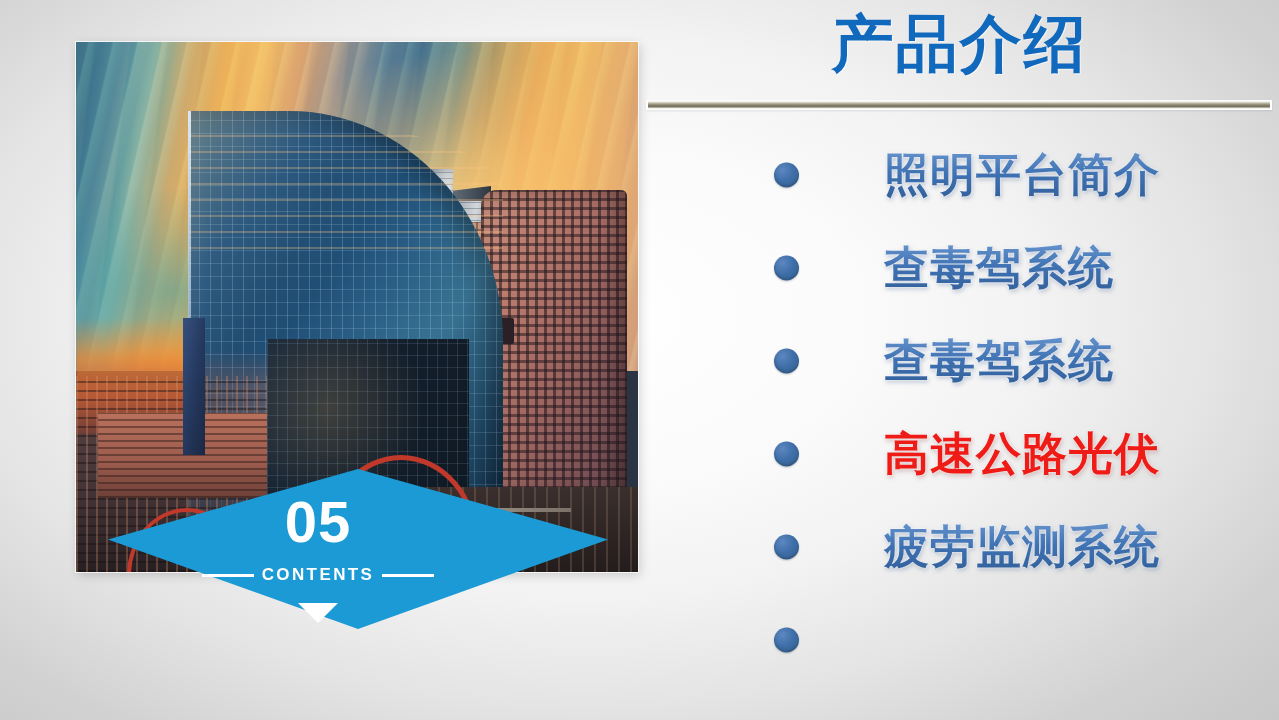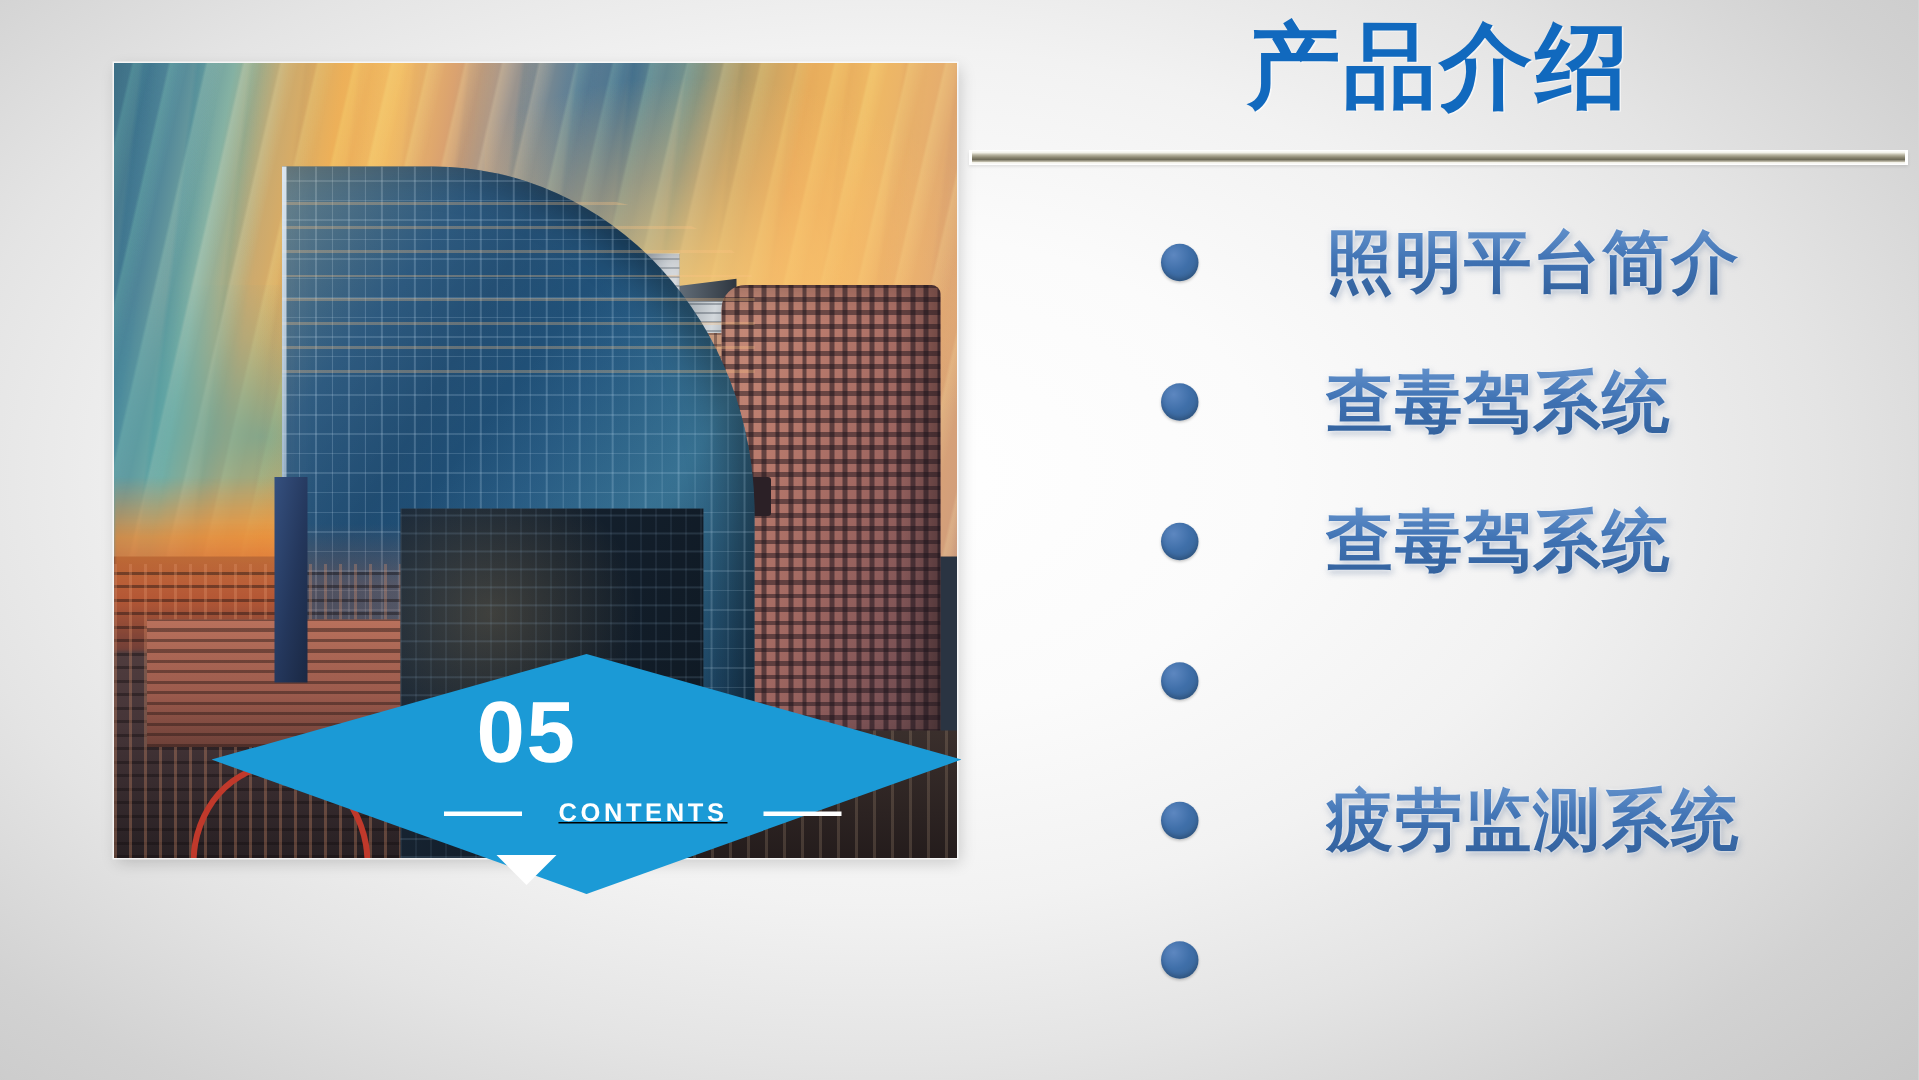--- a/index.html
+++ b/index.html
@@ -192,38 +192,37 @@
   }
   .road-dark{
     position:absolute;left:58%;top:84%;width:42%;height:16%;
     background:linear-gradient(180deg,#3a2f2c 0%,#241c1c 100%);
   }
   .road-dark::after{content:"";position:absolute;inset:0;
     background:repeating-linear-gradient(90deg, rgba(200,170,140,.20) 0 2px, rgba(0,0,0,0) 2px 12px);}
 
   
   .badge{
-    position:absolute;left:108px;top:436px;width:420px;height:160px;
+    position:absolute;left:108px;top:469px;width:420px;height:160px;
     pointer-events:none;
-    margin-left:33px;
   }
   .badge-diamond{
     position:absolute;left:0;top:0;width:500px;height:160px;
     background:#1b9ad6;
     clip-path:polygon(50% 0%, 100% 44%, 50% 100%, 0% 44%);
     box-shadow:0 4px 12px rgba(0,0,0,.12);
   }
   .badge-num{
     position:absolute;left:0;top:24px;width:100%;
     text-align:center;color:#ffffff;
     font-size:58px;font-weight:700;letter-spacing:1px;line-height:1;
   }
   .badge-sub{
     position:absolute;left:0;top:96px;width:100%;
-    display:flex;align-items:center;justify-content:flex-end;gap:24px;text-decoration:underline;
+    display:flex;align-items:center;justify-content:center;gap:8px;
   }
   .badge-sub .rule{display:block;width:52px;height:3px;background:#fff;}
   .badge-sub .txt{
     color:#fff;font-size:17px;font-weight:700;letter-spacing:2.4px;
   }
   .badge-caret{
     position:absolute;left:50%;top:134px;transform:translateX(-50%);
     width:0;height:0;border-left:20px solid transparent;border-right:20px solid transparent;
     border-top:20px solid #ffffff;
   }
@@ -350,20 +349,21 @@
         <span class="item-label label-blue">查毒驾系统</span>
       </div>
 
       <div class="item">
         <span class="dot"></span>
         <span class="item-label label-blue">查毒驾系统</span>
       </div>
 
       <div class="item">
         <span class="dot"></span>
+        <span class="item-label label-red">高速公路光伏</span>
       </div>
 
       <div class="item">
         <span class="dot"></span>
         <span class="item-label label-blue">疲劳监测系统</span>
       </div>
 
       <div class="item">
         <span class="dot"></span>
       </div>

